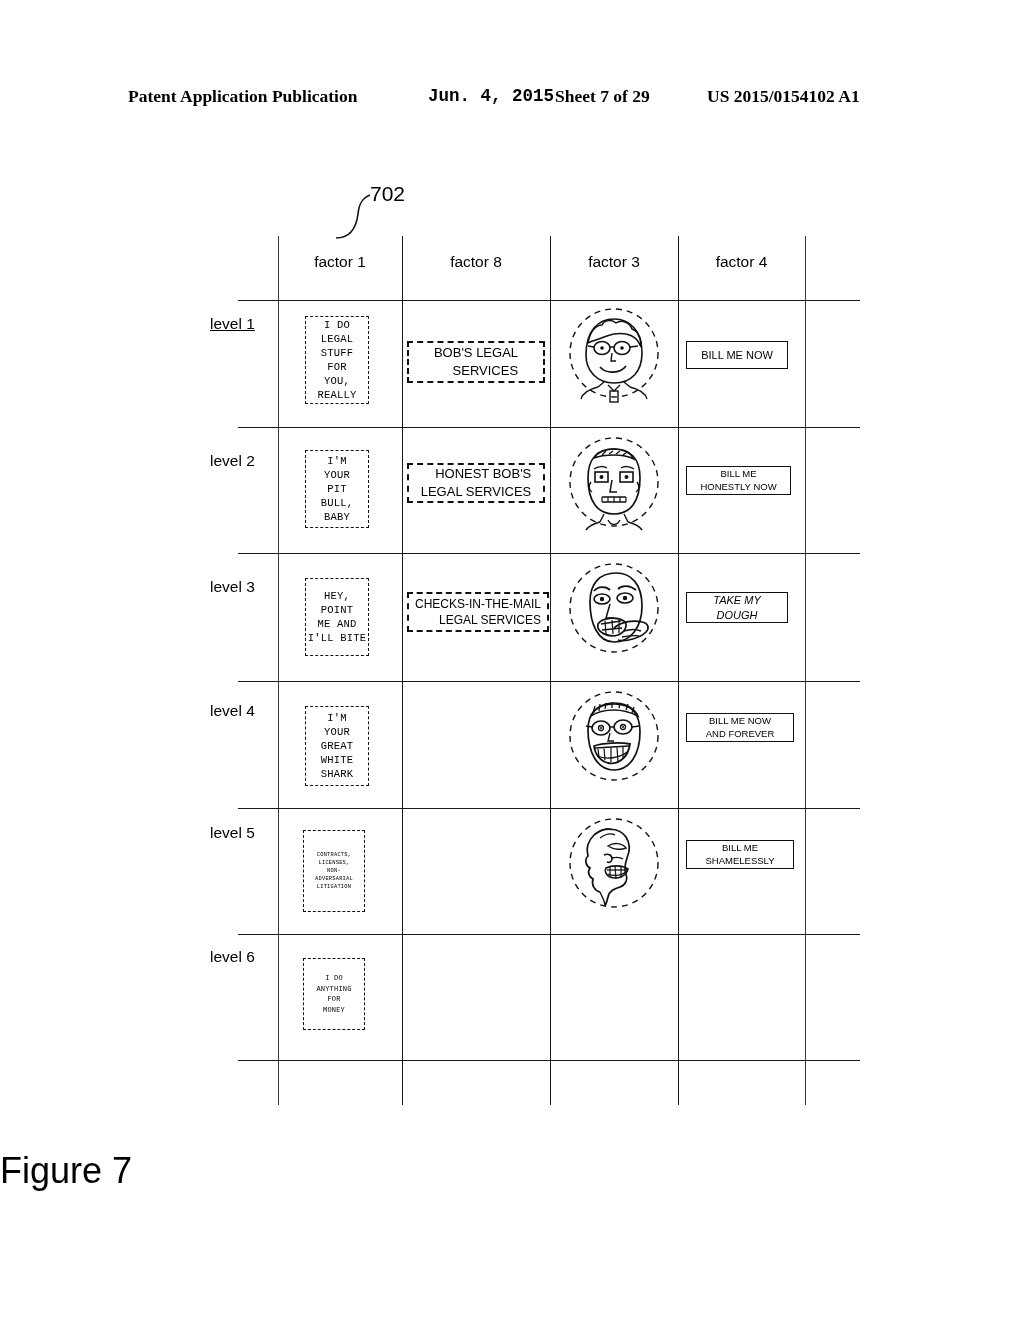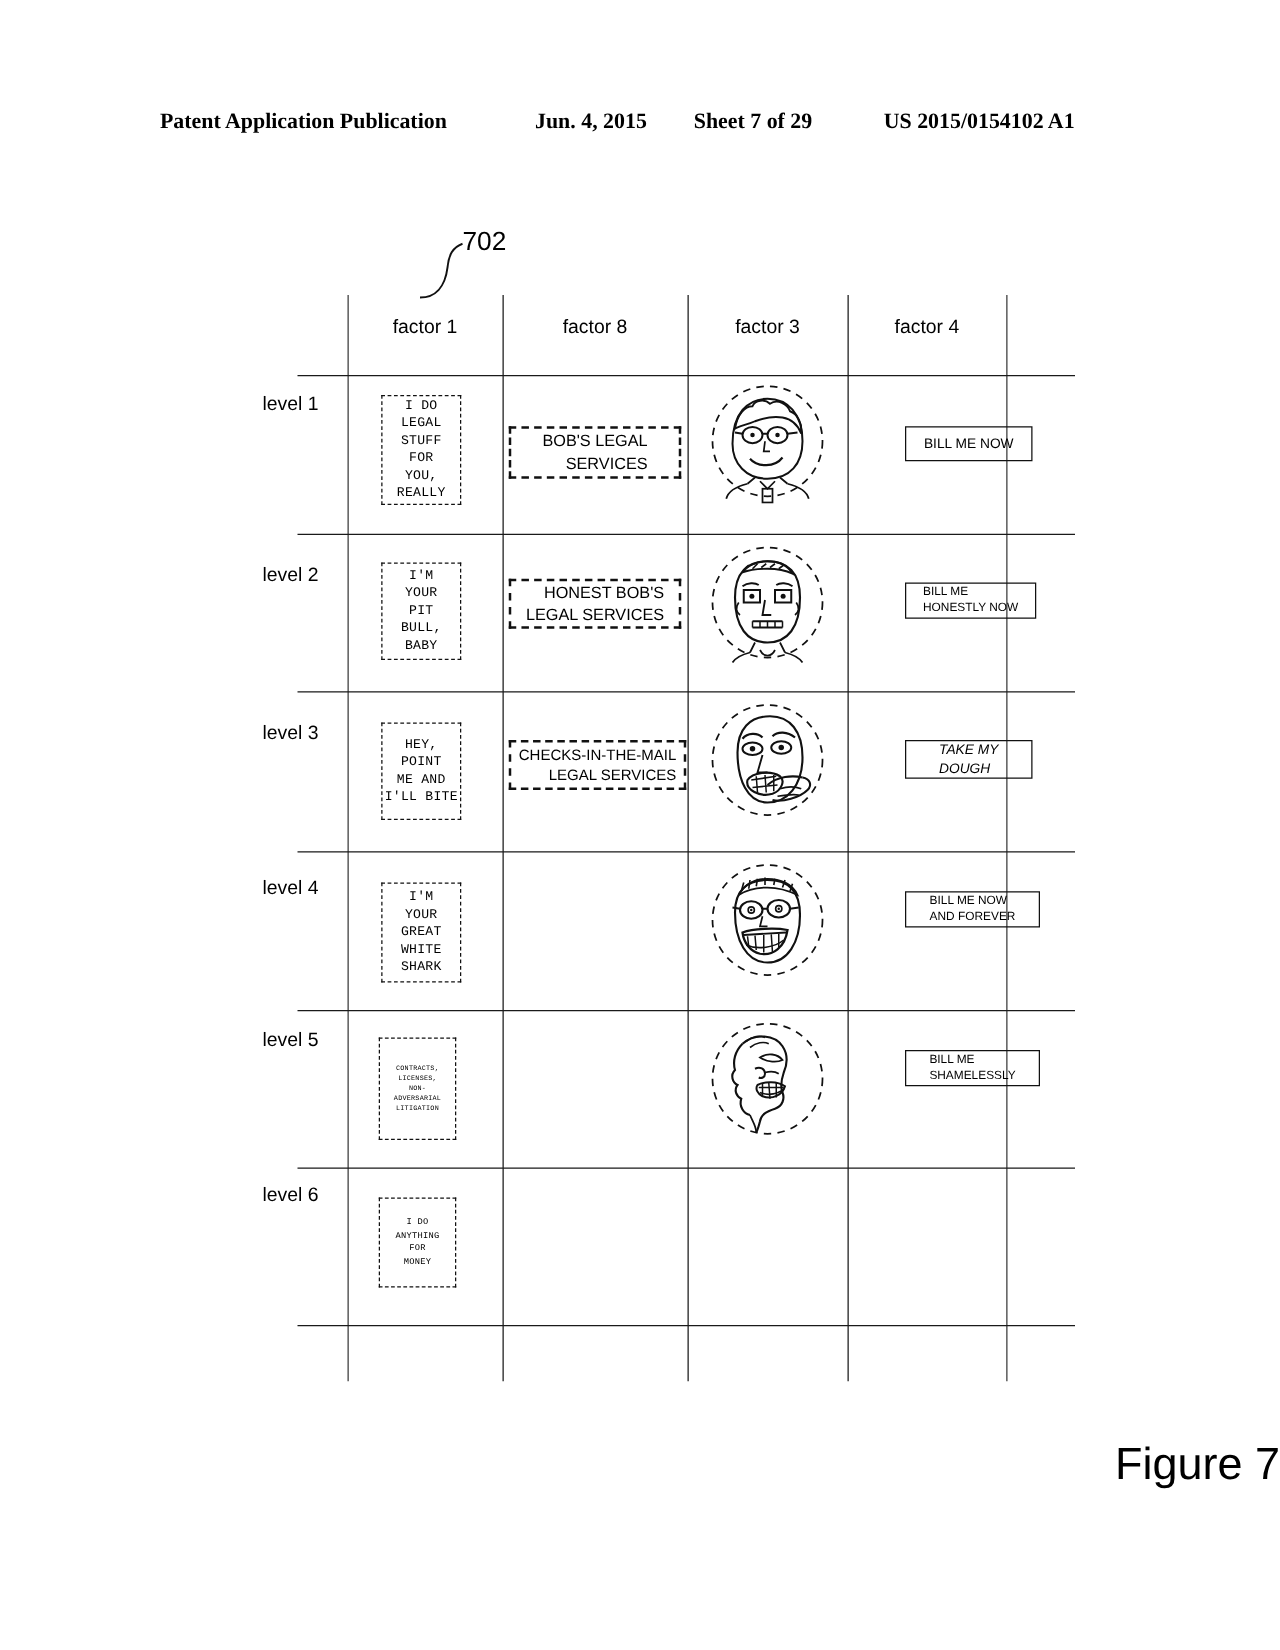--- a/index.html
+++ b/index.html
@@ -12,21 +12,21 @@
     overflow:hidden;
   }
   
   .pub-header{
     position:absolute; top:86px; left:0; width:1024px;
     font-family:"Liberation Serif", serif;
     font-weight:bold; font-size:17.5px; color:#000;
   }
   .pub-header .hl{ position:absolute; white-space:nowrap; }
   .h-title{ left:128px; top:0; }
-  .h-date{  left:428px; top:0; }
+  .h-date{  left:428px; top:0;font-family:Liberation Mono, monospace; }
   .h-sheet{ left:555px; top:0; }
   .h-num{   left:707px; top:0; }
 
   
   .figure{ position:absolute; left:0; top:0; width:1024px; height:1320px; }
 
   
   .ref-num{
     position:absolute; left:370px; top:182px;
     font-size:21px; font-family:"Liberation Sans", sans-serif;
@@ -72,31 +72,31 @@
     text-align:right;
     font-size:13px; line-height:1.35;
   }
   .name-box.small{ font-size:12px; }
 
   
   .slogan-box{
     position:absolute;
     border:1.6px solid #111;
     display:flex; align-items:center; justify-content:center;
-    text-align:left;
-    font-size:11px; line-height:1.35;margin-left:38px;
+    text-align:center;
+    font-size:11px; line-height:1.35;
   }
   .slogan-box.sm{ font-size:9.5px; }
 
   
   .avatar{ position:absolute; }
 
   .fig-caption{
     position:absolute; left:0; top:1150px; width:1024px;
-    text-align:right; font-size:36px;
+    text-align:left; font-size:36px;
     font-family:"Liberation Sans", sans-serif;
   }
 </style>
 </head>
 <body>
 
 <div class="pub-header">
   <span class="hl h-title">Patent Application Publication</span>
   <span class="hl h-date">Jun. 4, 2015</span>
   <span class="hl h-sheet">Sheet 7 of 29</span>
@@ -122,21 +122,21 @@
   <div class="vline thin" style="left:805px; top:236px; height:869px;"></div>
 
   <div class="hline" style="left:238px; top:300px;  width:622px;"></div>
   <div class="hline" style="left:238px; top:427px;  width:622px;"></div>
   <div class="hline" style="left:238px; top:553px;  width:622px;"></div>
   <div class="hline" style="left:238px; top:681px;  width:622px;"></div>
   <div class="hline" style="left:238px; top:808px;  width:622px;"></div>
   <div class="hline" style="left:238px; top:934px;  width:622px;"></div>
   <div class="hline" style="left:238px; top:1060px; width:622px;"></div>
 
-  <div class="lvl-label" style="top:315px;">level 1</div>
+  <div class="lvl-label" style="top:315px;text-decoration:underline;">level 1</div>
   <div class="lvl-label" style="top:452px;">level 2</div>
   <div class="lvl-label" style="top:578px;">level 3</div>
   <div class="lvl-label" style="top:702px;">level 4</div>
   <div class="lvl-label" style="top:824px;">level 5</div>
   <div class="lvl-label" style="top:948px;">level 6</div>
 
   <div class="tag-box" style="left:305px; top:316px; width:62px; height:86px;">I DO<br>LEGAL<br>STUFF<br>FOR<br>YOU,<br>REALLY</div>
 
   <div class="name-box" style="left:407px; top:341px; width:134px; height:38px;">BOB'S LEGAL<br>SERVICES</div>
 

